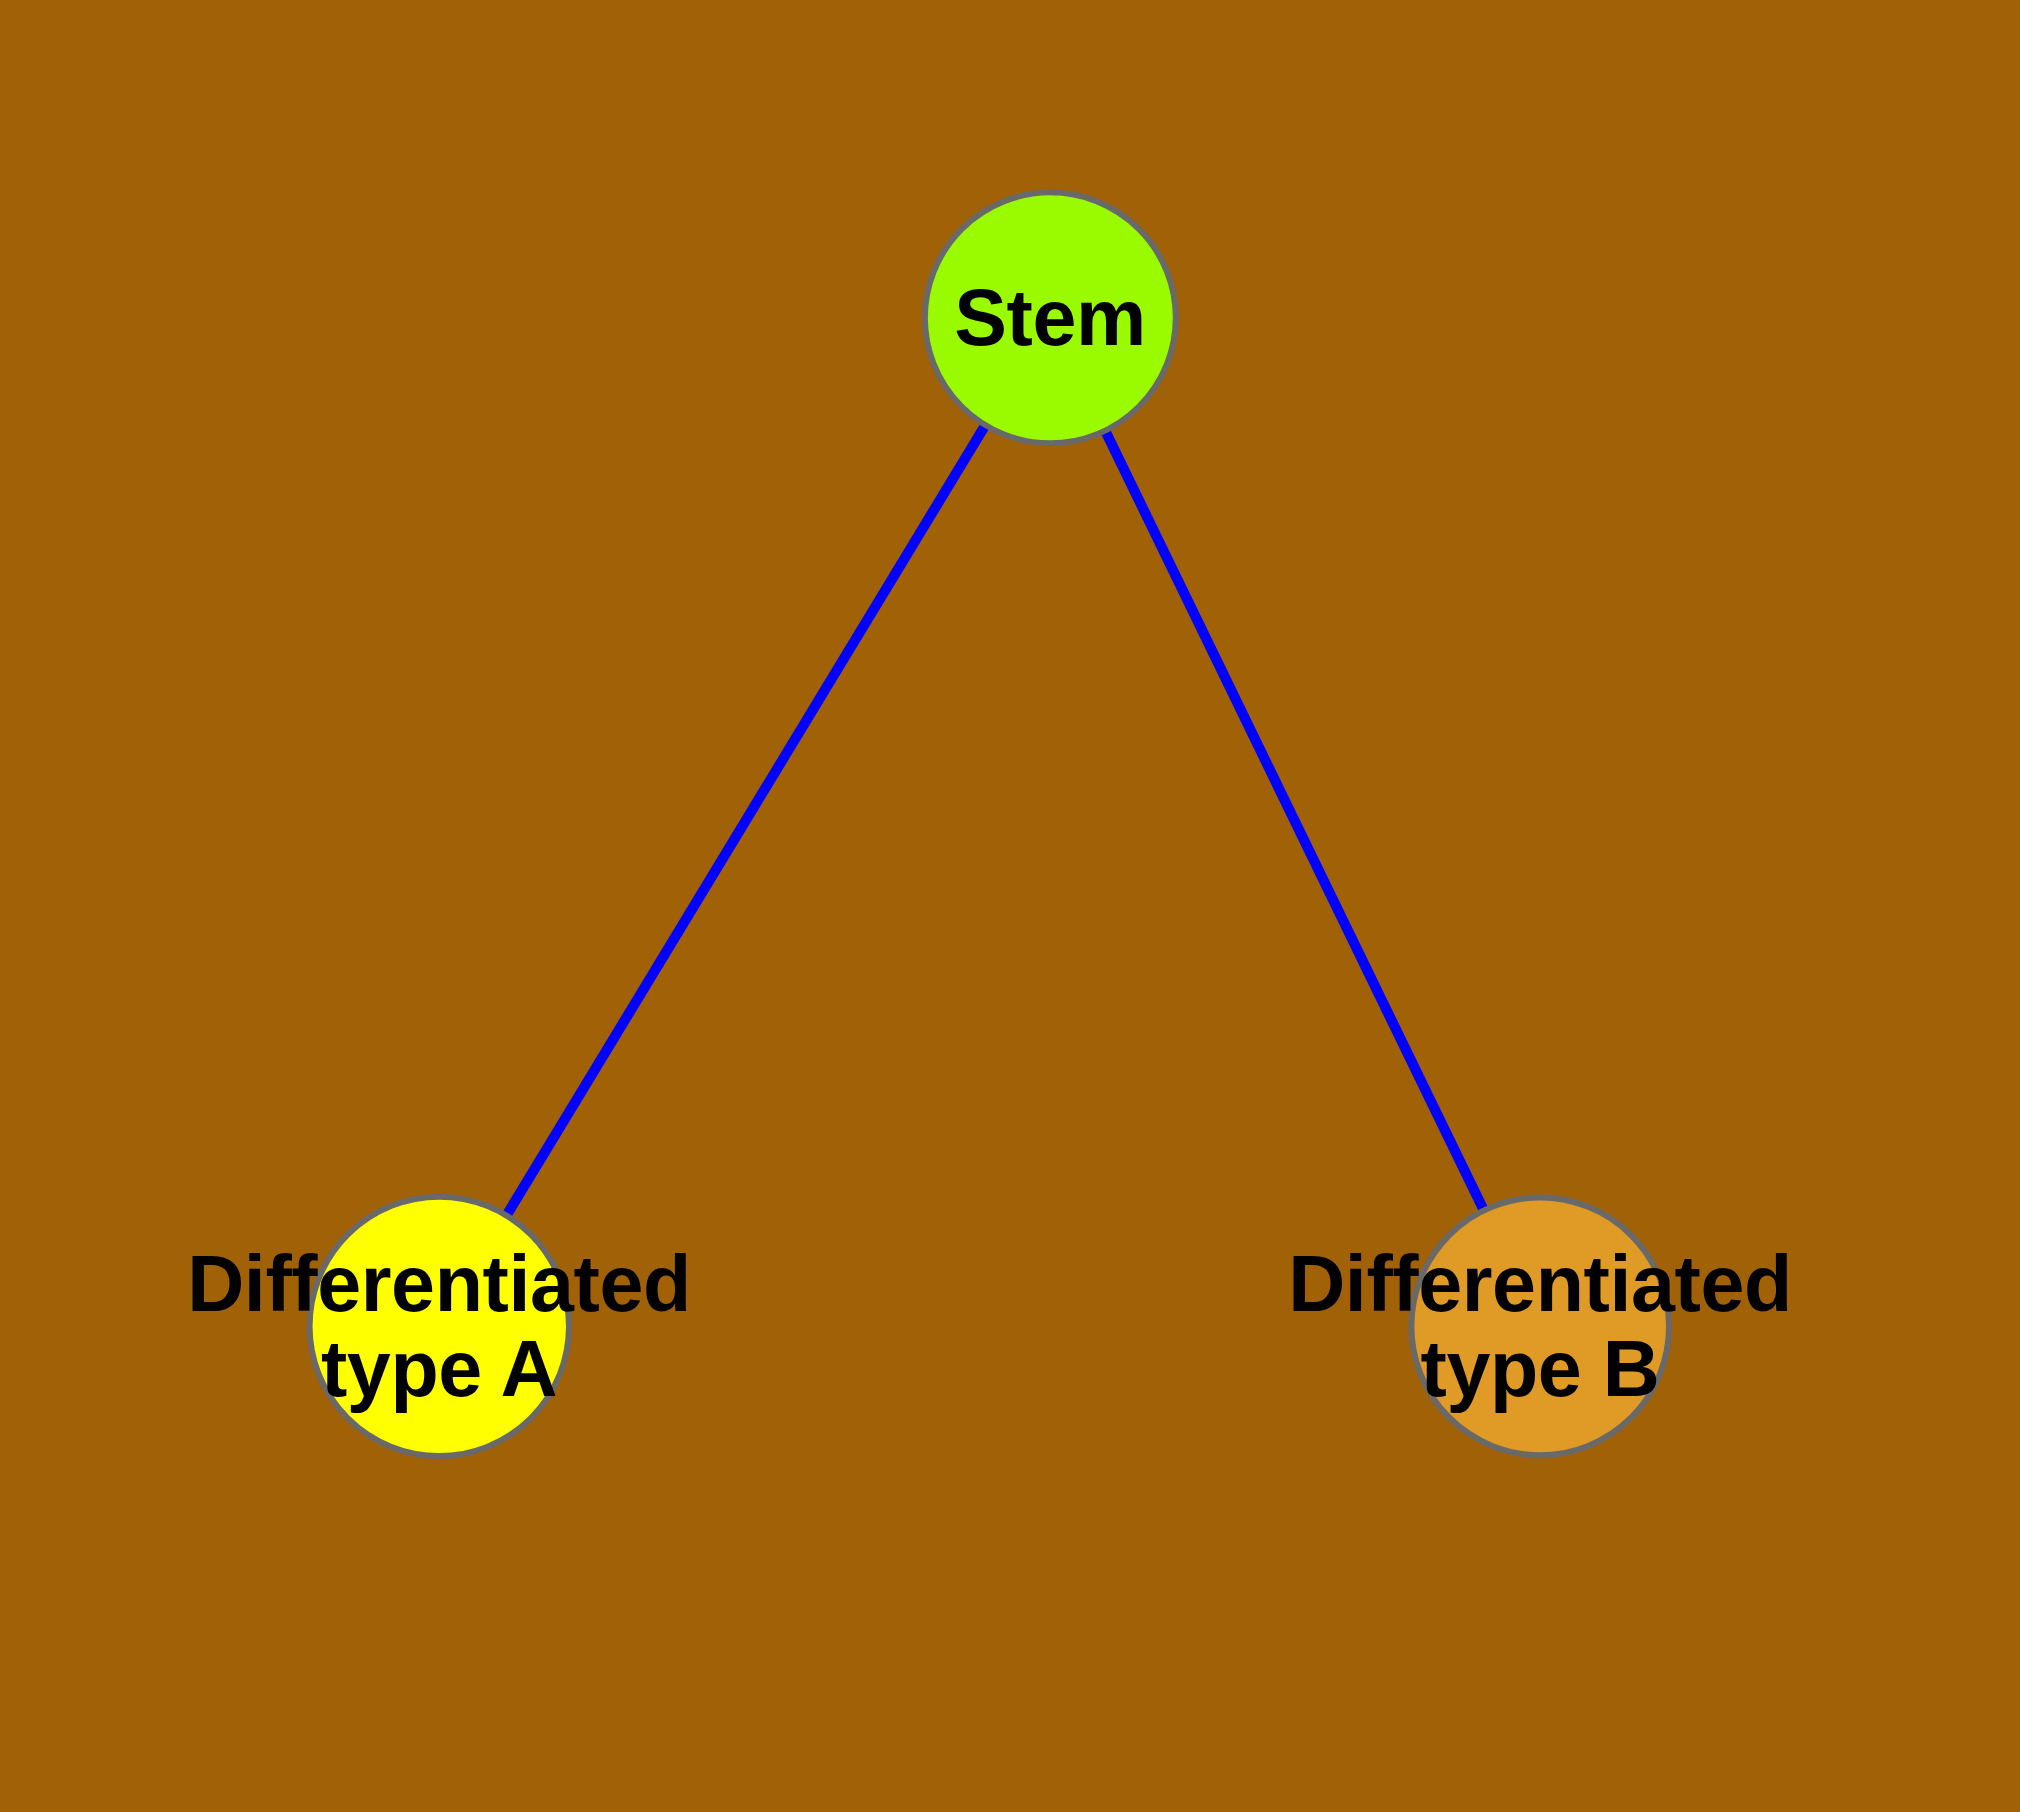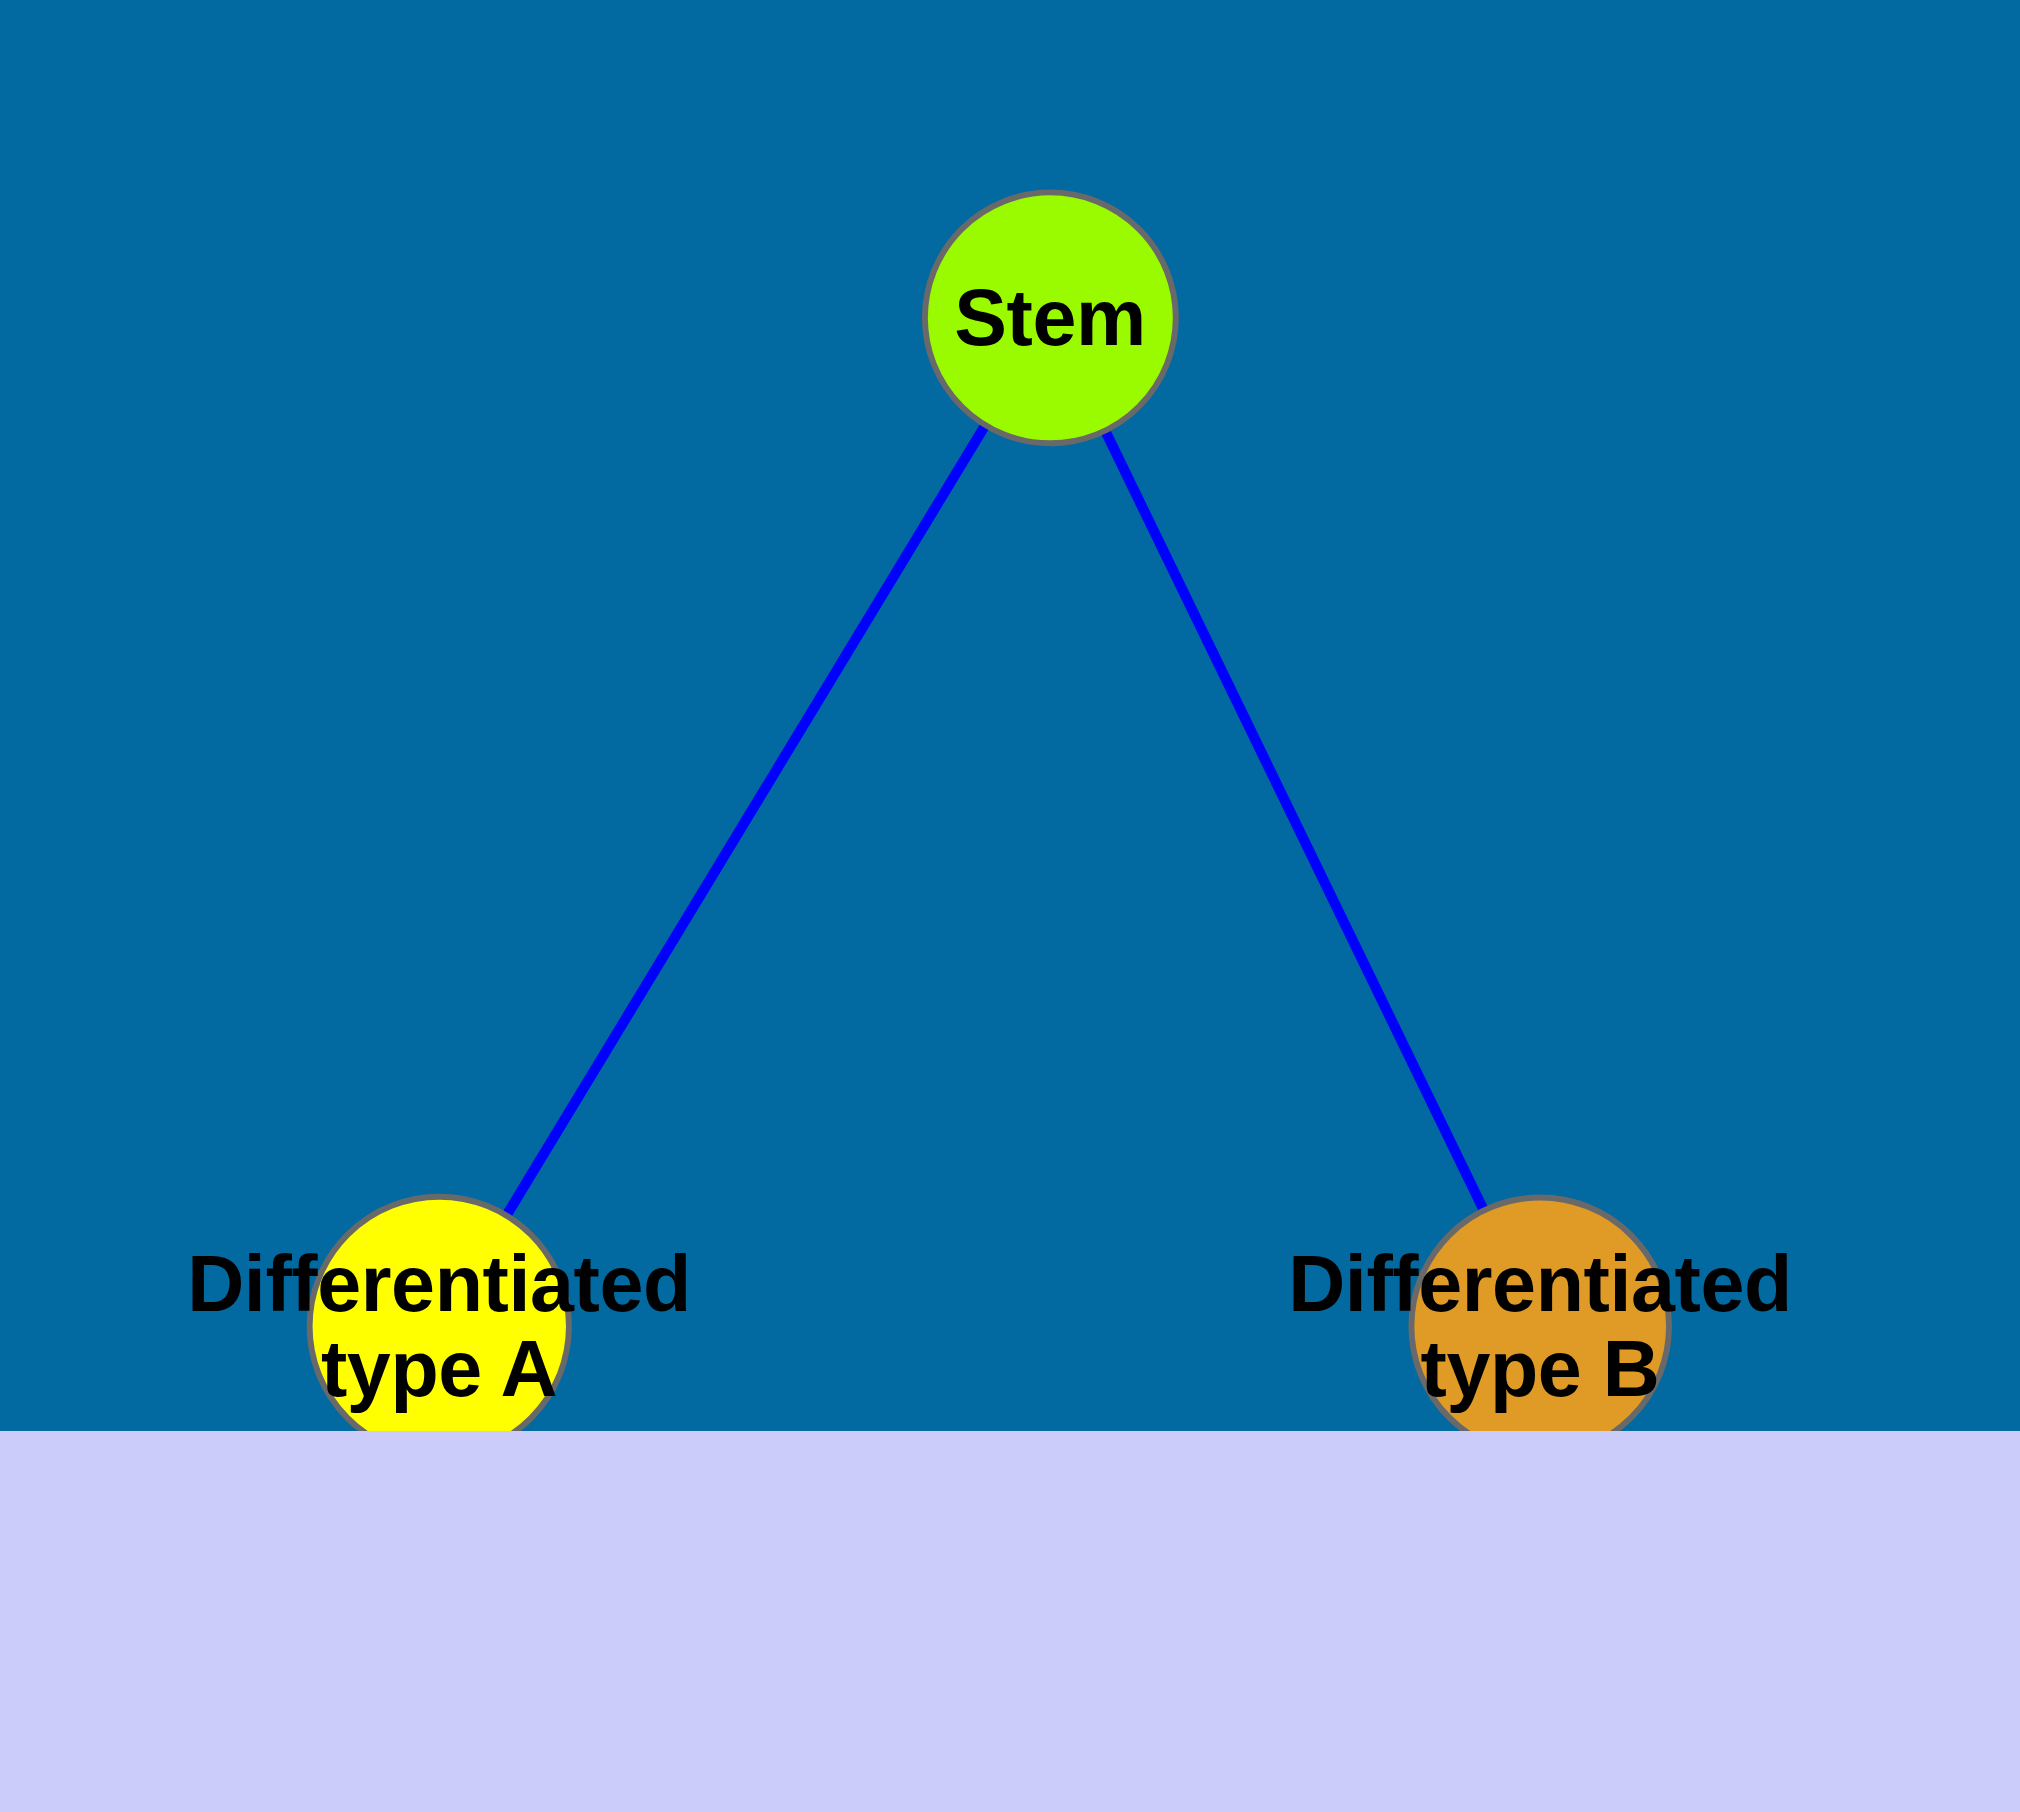--- a/index.html
+++ b/index.html
@@ -34,21 +34,21 @@
     text-align: center;
     white-space: pre;
     transform: translate(-50%, -50%);
     pointer-events: none;
     letter-spacing: -0.4px;
   }
 </style>
 </head>
 <body>
 
-<div id="canvas" style="width: 2021px; height: 1431px; background: #0369a1;">
+<div id="canvas" style="width: 2021px; height: 1812px; background: #a16207;">
 
   <svg id="graph-svg" viewBox="0 0 2384 2138" style="width: 2021px; height: 1812px;">
     <g>
       <line class="graph-edge" x1="1239" y1="375" x2="518" y2="1565" stroke="#0000ff" stroke-width="12" stroke-linecap="butt"></line>
       <line class="graph-edge" x1="1239" y1="375" x2="1817" y2="1565" stroke="#0000ff" stroke-width="12" stroke-linecap="butt"></line>
     </g>
     <g>
       <circle class="graph-node" cx="1239" cy="375" r="148" fill="#9afb00" stroke="#696969" stroke-width="7"></circle>
       <circle class="graph-node" cx="518" cy="1565" r="153" fill="#ffff00" stroke="#696969" stroke-width="7"></circle>
       <circle class="graph-node" cx="1817" cy="1565" r="152" fill="#e09a26" stroke="#696969" stroke-width="7"></circle>

